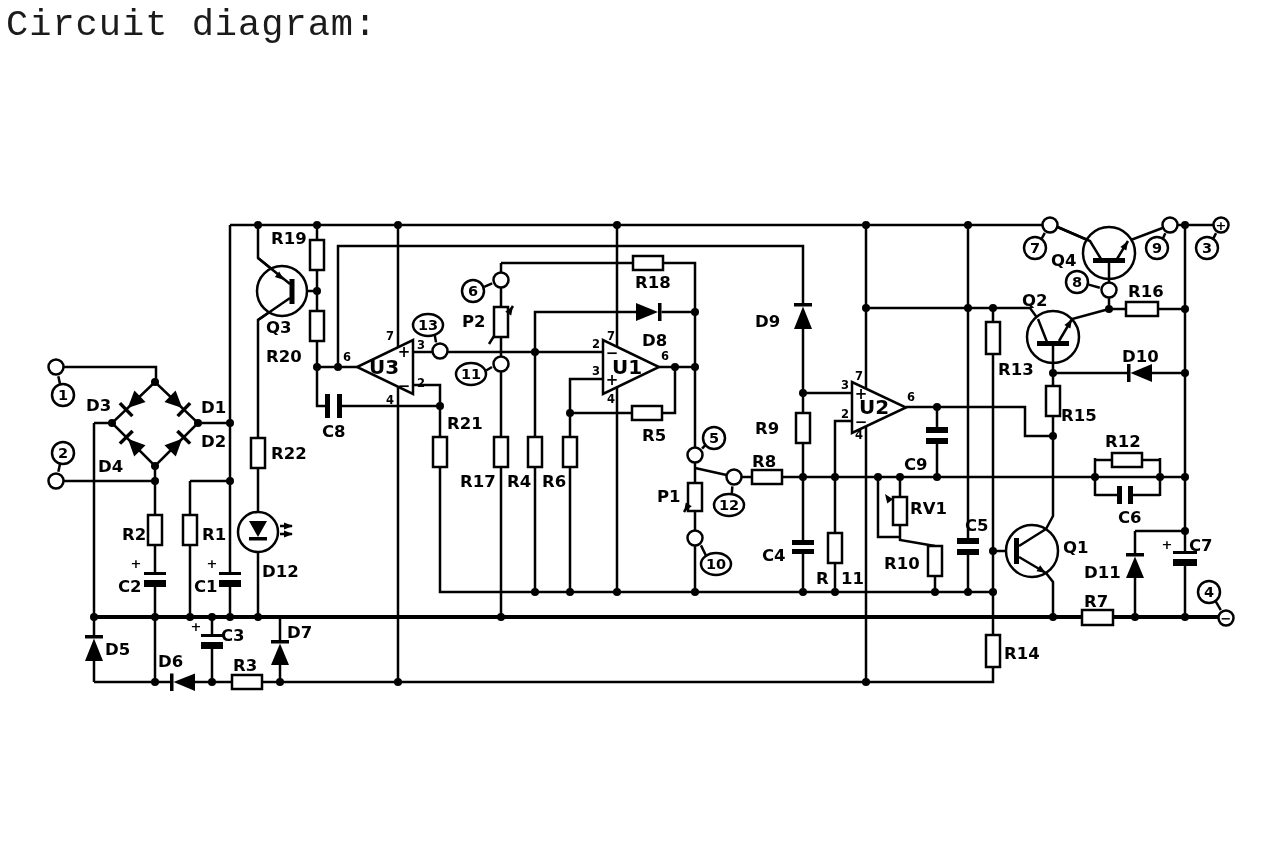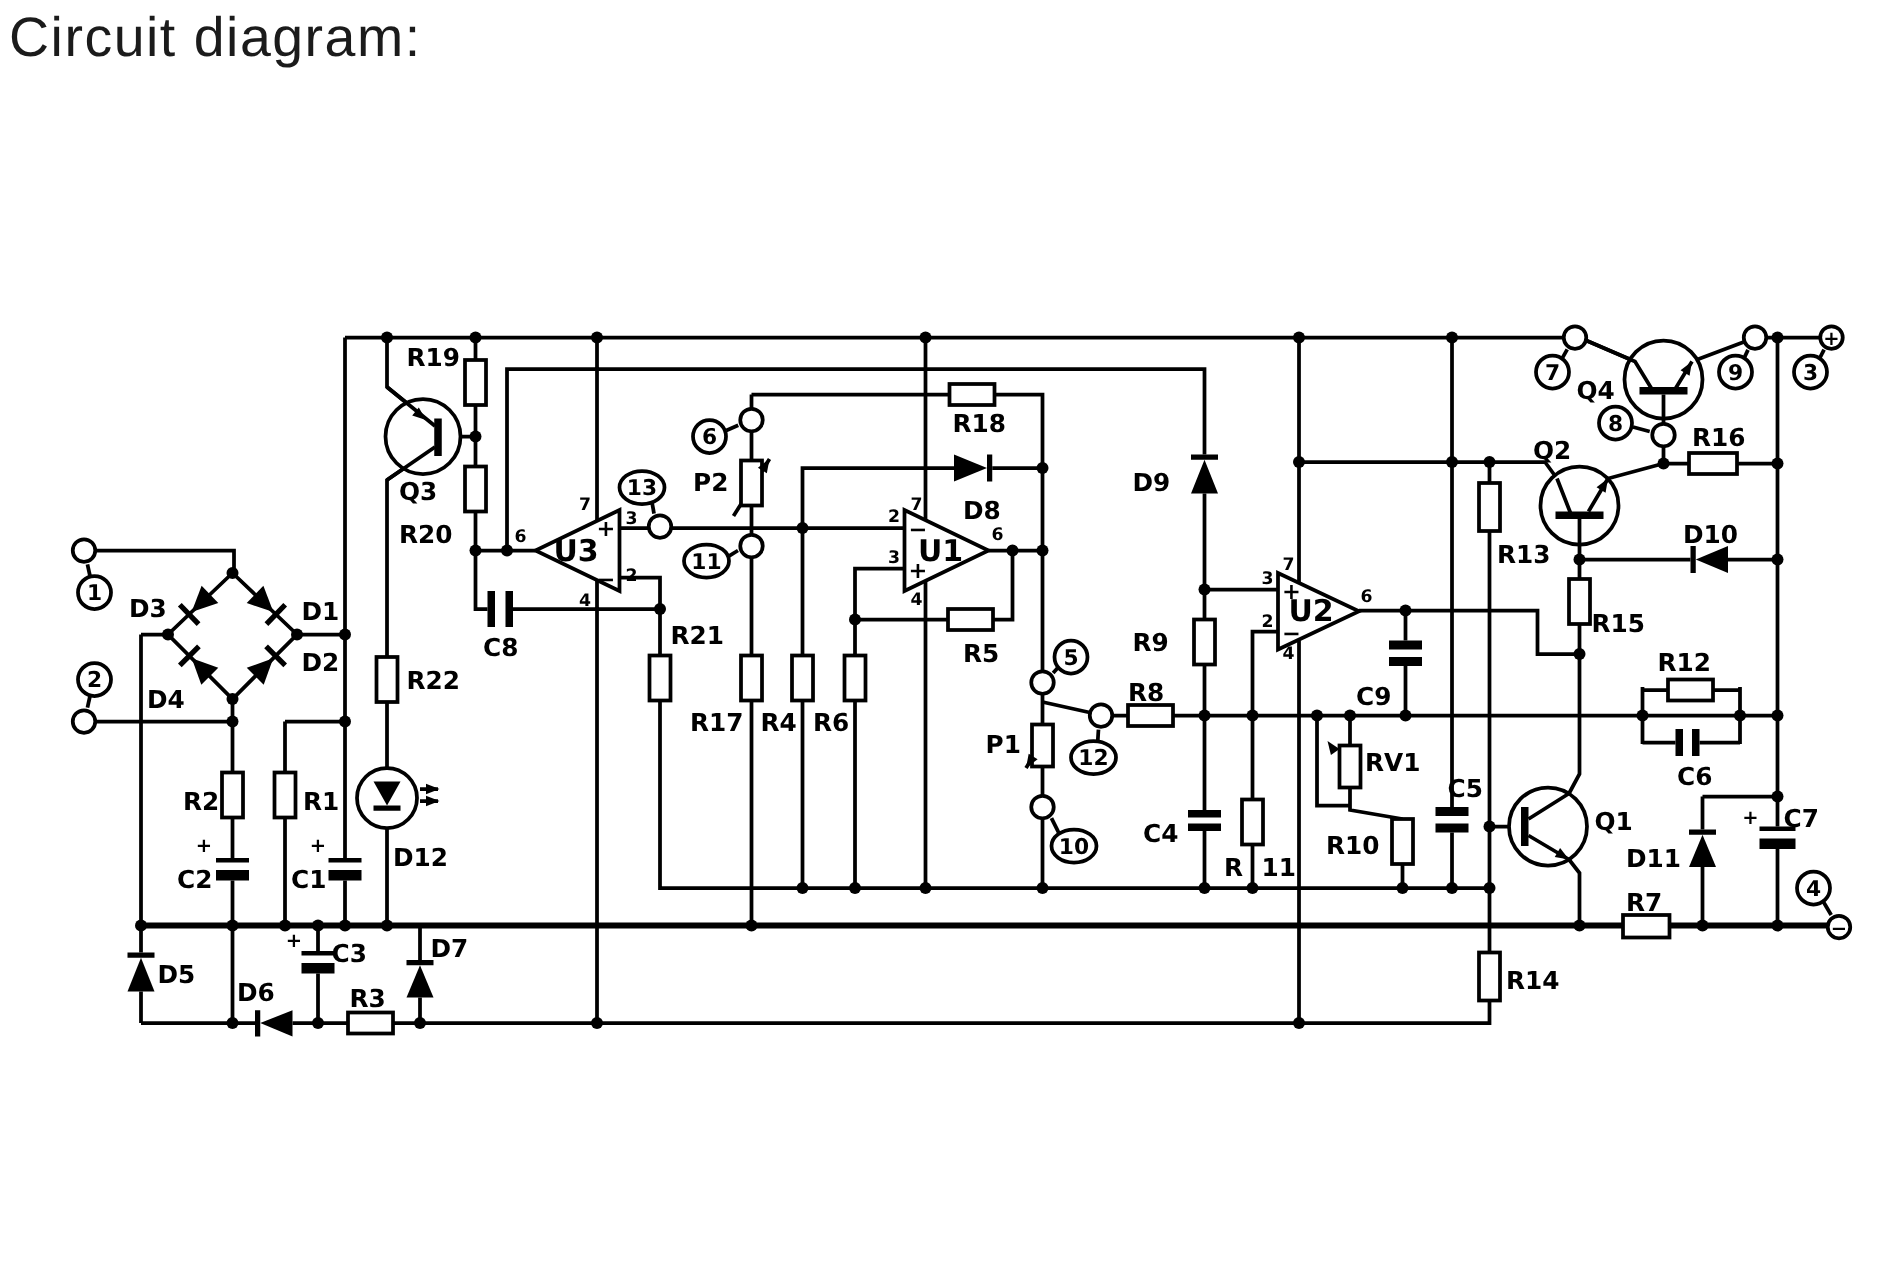--- a/index.html
+++ b/index.html
@@ -1,19 +1,19 @@
 <!DOCTYPE html>
 <html><head>
 <meta charset="utf-8">
 <style>
   html,body{margin:0;padding:0;background:#fff;}
   .stage{position:relative;width:1261px;height:843px;background:#fff;overflow:hidden;
          font-family:"Liberation Sans",sans-serif;}
   .title{position:absolute;left:6px;top:4px;font-size:37px;color:#1b1b1b;
-         font-family:Liberation Sans, sans-serif;letter-spacing:1px;}
+         font-family:Liberation Mono, monospace;letter-spacing:1px;}
   svg{position:absolute;left:0;top:0;}
   svg text{fill:#000;font-family:"DejaVu Sans","Liberation Sans",sans-serif;}
   .ref{font-size:16.5px;font-weight:bold;}
   .uname{font-size:20px;font-weight:bold;text-anchor:middle;}
   .pin{font-size:11.5px;font-weight:bold;text-anchor:middle;}
   .sign{font-size:15px;font-weight:bold;text-anchor:middle;}
   .plus{font-size:13px;font-weight:bold;text-anchor:middle;}
   .tnum{font-size:14.5px;font-weight:bold;text-anchor:middle;}
   .w{stroke:#000;stroke-width:2.5;fill:none;}
   .bus{stroke:#000;stroke-width:4;fill:none;}

